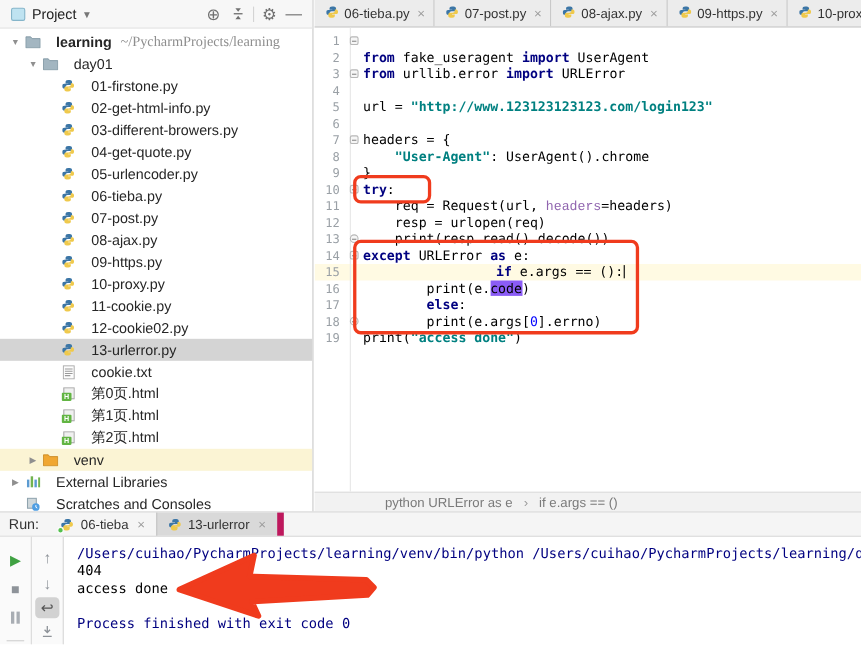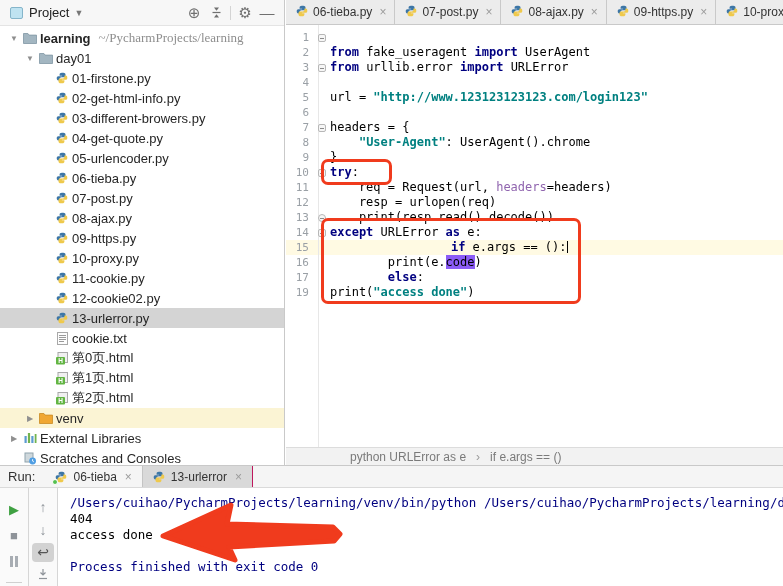--- a/index.html
+++ b/index.html
@@ -20,21 +20,21 @@
   .pp-tool { width:22px; height:20px; display:flex; align-items:center; justify-content:center;
     color:#707070; font-size:15px; cursor:default; }
   .pp-sep { width:1px; height:14px; background:#d4d4d4; margin:0 3px; }
   .tree { padding-top:2px; font-size:13px; color:#262626; }
   .tree-row { height:20px; display:flex; align-items:center; white-space:nowrap; }
   .tree-row.selected { background: var(--selection-gray); }
   .tree-row.rowhl { background: var(--row-yellow); }
   .tr-indent { display:inline-block; height:1px; }
   .tr-chevron { width:16px; text-align:center; font-size:8px; color:#8f8f8f; flex:none; }
   .tr-icon { width:16px; display:flex; justify-content:center; align-items:center; flex:none; }
-  .tr-label { margin-left:2px; }
+  .tr-label { margin-left:13px; }
   .tr-label.b { font-weight:bold; }
   .tr-extra { margin-left:8px; color:#8e8e8e;font-family:Liberation Serif, serif; }
 
   
   .editor { position:absolute; left:286px; top:0; right:0; height:465px; background:#fff; }
   .tabbar { height:25px; background:#ececec; border-bottom:1px solid #c9c9c9;
     display:flex; overflow:hidden; }
   .etab { display:flex; align-items:center; padding:0 8px 0 10px; border-right:1px solid #c9c9c9;
     font-size:12px; color:#333; flex:none; }
   .etab .lbl { margin:0 2px 0 5px; }
@@ -52,42 +52,42 @@
   .foldm { display:inline-block; width:8px; height:8px; border:1px solid #b7b7b7; border-radius:2px;
     background:#f6f6f6; position:relative; top:2px; }
   .foldm::after { content:""; position:absolute; left:1px; right:1px; top:3px; height:1px; background:#8b8b8b; }
   .foldc { display:inline-block; width:8px; height:8px; border:1px solid #b7b7b7; border-radius:50%;
     background:#f6f6f6; position:relative; top:2px; }
   .foldc::after { content:""; position:absolute; left:1px; right:1px; top:3px; height:1px; background:#8b8b8b; }
   .ctext { white-space:pre; color:#000; }
   .tok-kw { color: var(--keyword); font-weight:bold; }
   .tok-str { color: var(--string); font-weight:bold; }
   .tok-num { color: var(--number); }
-  .tok-param { color: var(--named-param); }
+  .tok-param { color: var(--named-param); font-family: Liberation Mono, monospace; }
   .tok-hl { background: #8b5cf6; }
   .cursor { display:inline-block; width:1.5px; height:12px; background:#000; vertical-align:-2px; }
   .breadcrumbs { position:absolute; left:0; bottom:0; right:0; height:18px; background:#f2f2f2;
     border-top:1px solid #dcdcdc; display:flex; align-items:center; padding-left:64px;
     font-size:12px; color:#7a7a7a; }
   .bc-sep { margin:0 10px; color:#9a9a9a; }
 
   
   .anno-box { position:absolute; border:3px solid var(--annotation); border-radius:7px; z-index:5; }
   #anno-try { left:35px; top:159px; width:71px; height:26px; }
   #anno-except { left:35px; top:218px; width:260px; height:86px; }
   #anno-arrow { position:absolute; left:0; top:0; z-index:9; pointer-events:none; }
 
   
   .run-panel { position:absolute; left:0; top:465px; width:783px; height:121px;
     border-top:1px solid #c9c9c9; background:#fff; }
   .run-header { height:22px; background:#f5f5f5; border-bottom:1px solid #dadada;
     display:flex; align-items:stretch; font-size:13px; color:#333; }
   .run-label { display:flex; align-items:center; padding:0 10px 0 8px; }
   .rtab { display:flex; align-items:center; padding:0 10px; font-size:12px; color:#333; }
-  .rtab.selected { background:#d9d9d9; border-left:1px solid #c4c4c4; border-right:1px solid #be185d;justify-content:center; }
+  .rtab.selected { background:#d9d9d9; border-left:1px solid #c4c4c4; border-right:6px solid #be185d;justify-content:center; }
   .rtab .lbl { margin:0 3px 0 6px; }
   .rtab-iconwrap { position:relative; width:12px; height:12px; }
   .run-dot { position:absolute; left:-3px; bottom:-2px; width:6px; height:6px; border-radius:50%;
     background:#54c04f; border:1px solid #fff; }
   .run-body { position:absolute; top:22px; bottom:0; left:0; right:0; display:flex; }
   .rt-col { width:29px; background:#fafafa; border-right:1px solid #d6d6d6;
     display:flex; flex-direction:column; align-items:center; padding-top:8px; flex:none; }
   .rt-icon { width:24px; height:26px; display:flex; align-items:center; justify-content:center;
     color:#8e9399; font-size:14px; }
   .rt-icon.play { color: var(--run-green); font-size:13px; }
@@ -495,20 +495,25 @@
         </div>
         <div class="cline">
           <span class="ln">16</span>
           <span class="foldcol"></span>
           <span class="ctext"><span>        print(e.</span><span class="tok-hl">code</span><span>)</span></span>
         </div>
         <div class="cline">
           <span class="ln">17</span>
           <span class="foldcol"></span>
           <span class="ctext"><span>        </span><span class="tok-kw">else</span><span>:</span></span>
+        </div>
+        <div class="cline">
+          <span class="ln">18</span>
+          <span class="foldcol"><span class="foldc"></span></span>
+          <span class="ctext"><span>        print(e.args[</span><span class="tok-num">0</span><span>].errno)</span></span>
         </div>
         <div class="cline">
           <span class="ln">19</span>
           <span class="foldcol"></span>
           <span class="ctext"><span>print(</span><span class="tok-str">"access done"</span><span>)</span></span>
         </div>
       </div>
 
     <div class="anno-box" id="anno-try" style="border-color: rgb(240, 59, 29);"></div>
     <div class="anno-box" id="anno-except" style="border-color: rgb(240, 59, 29);"></div>

